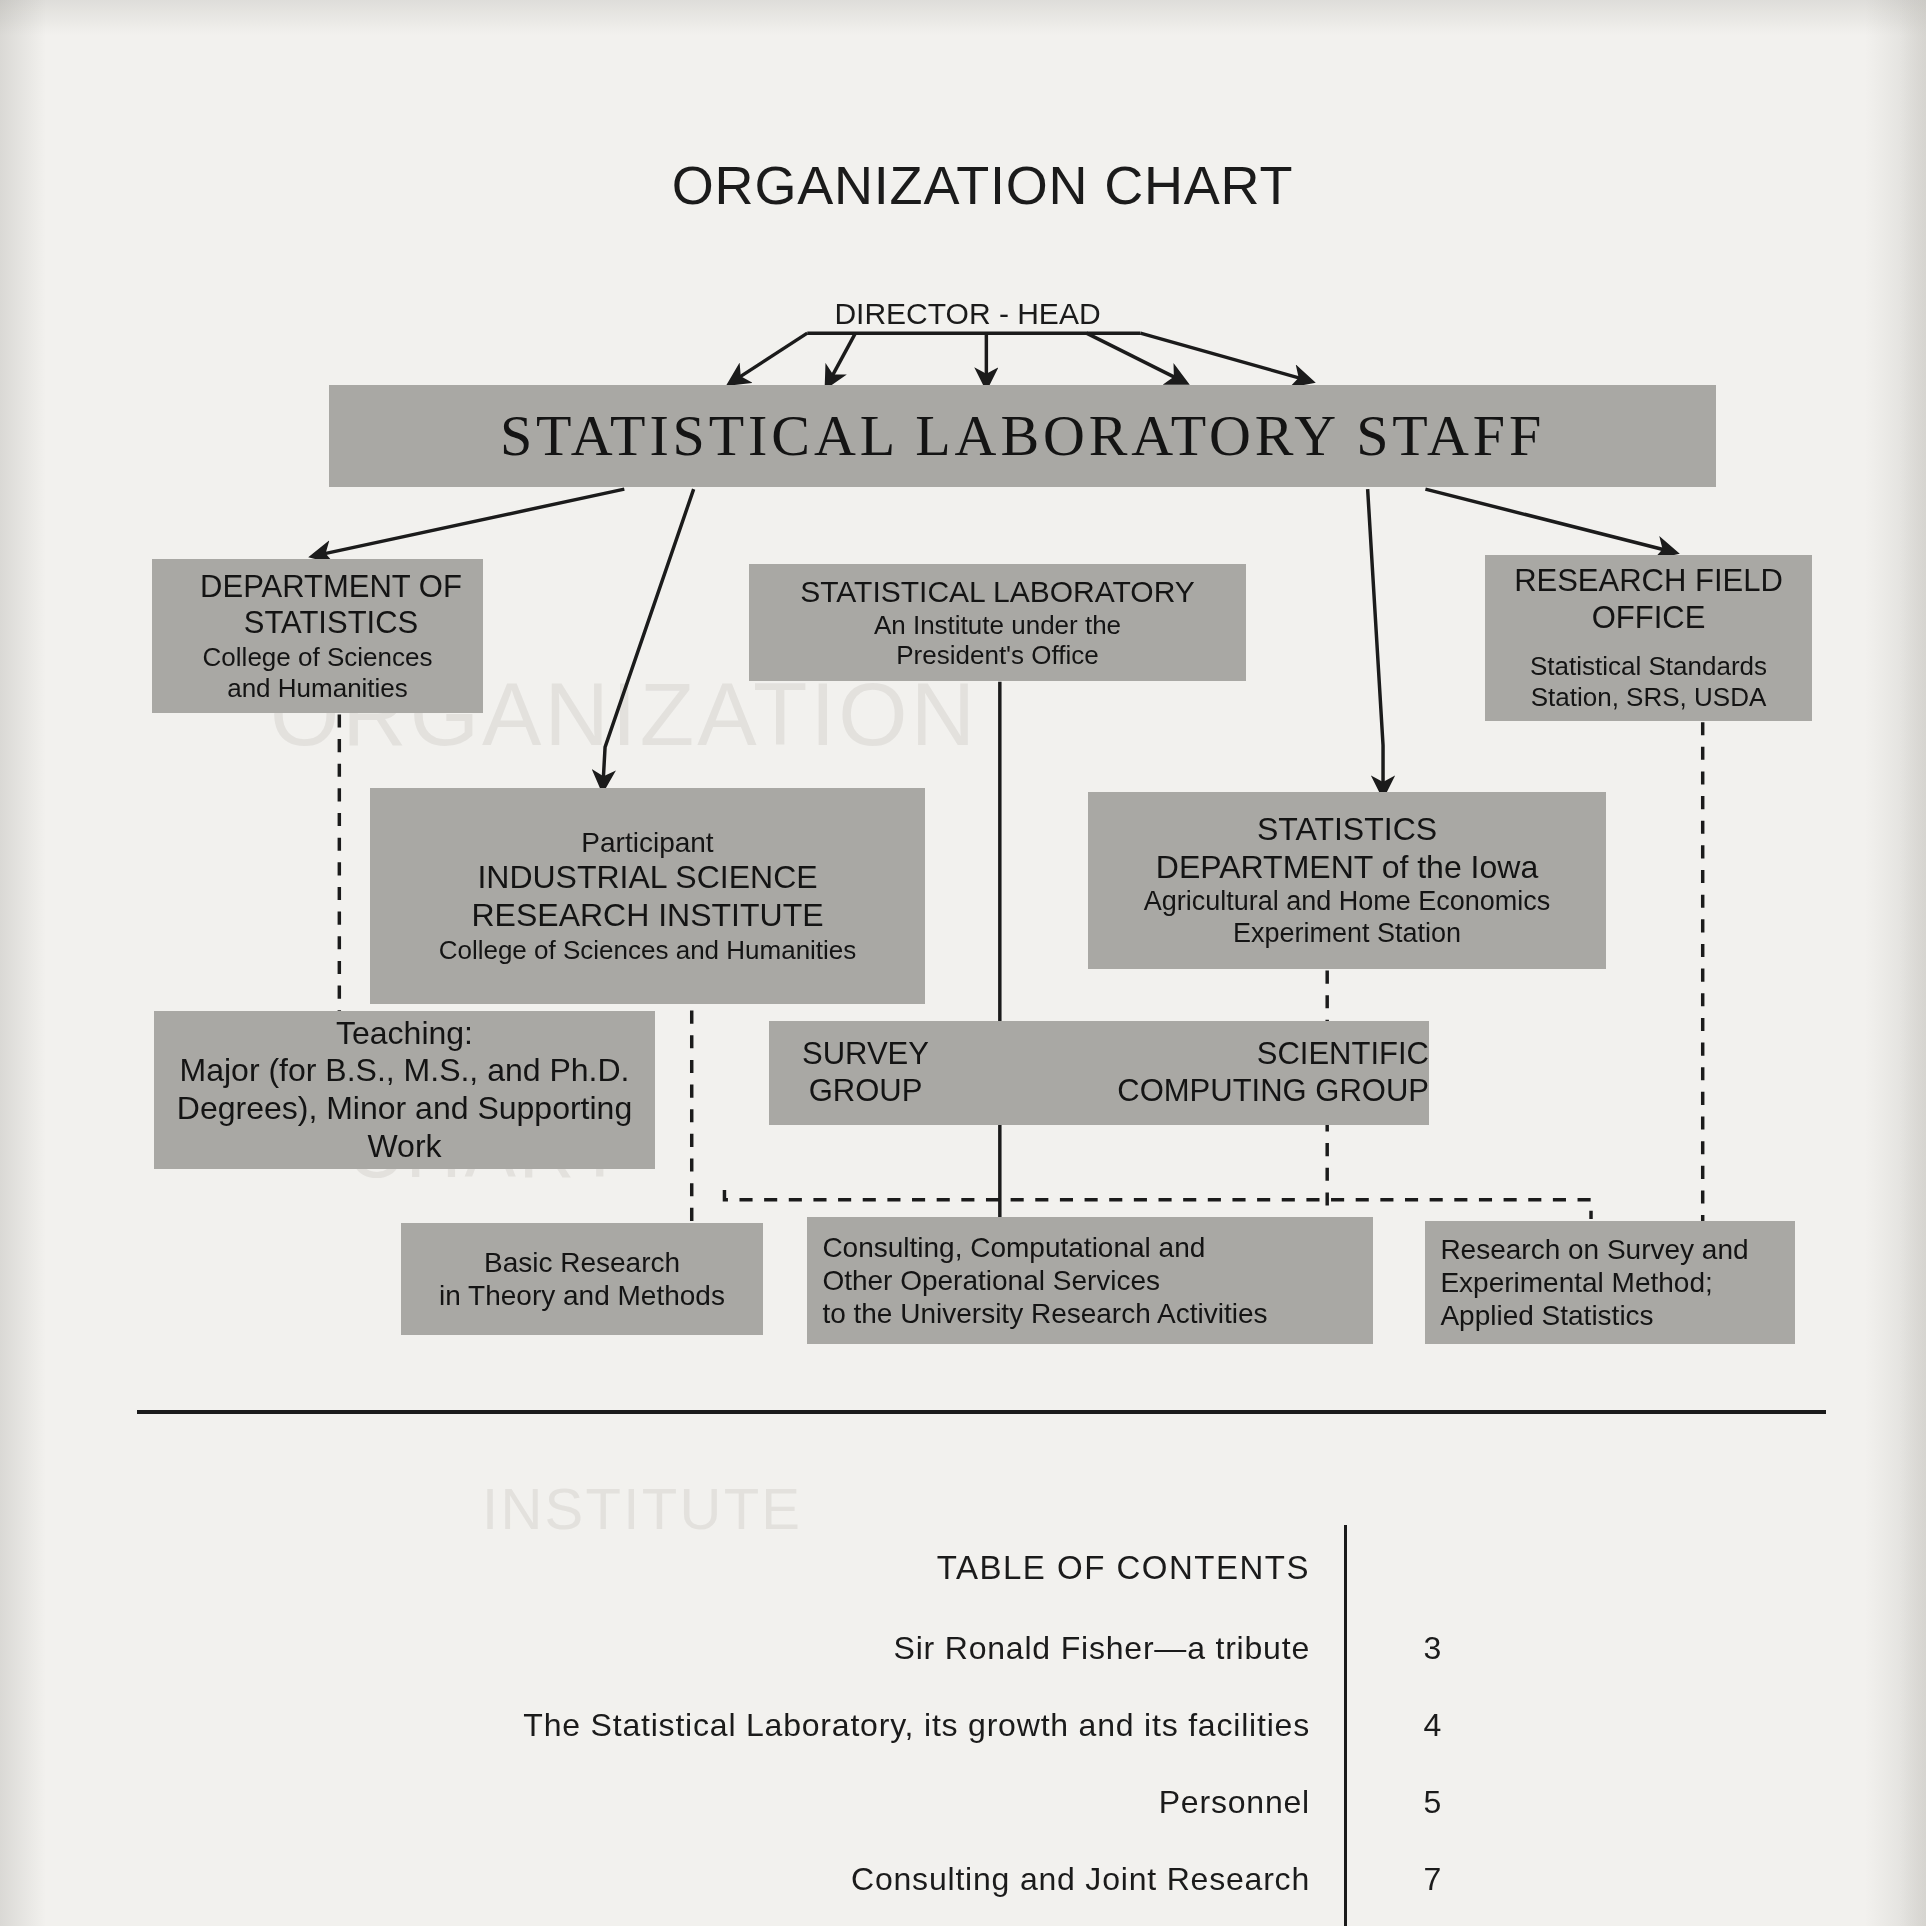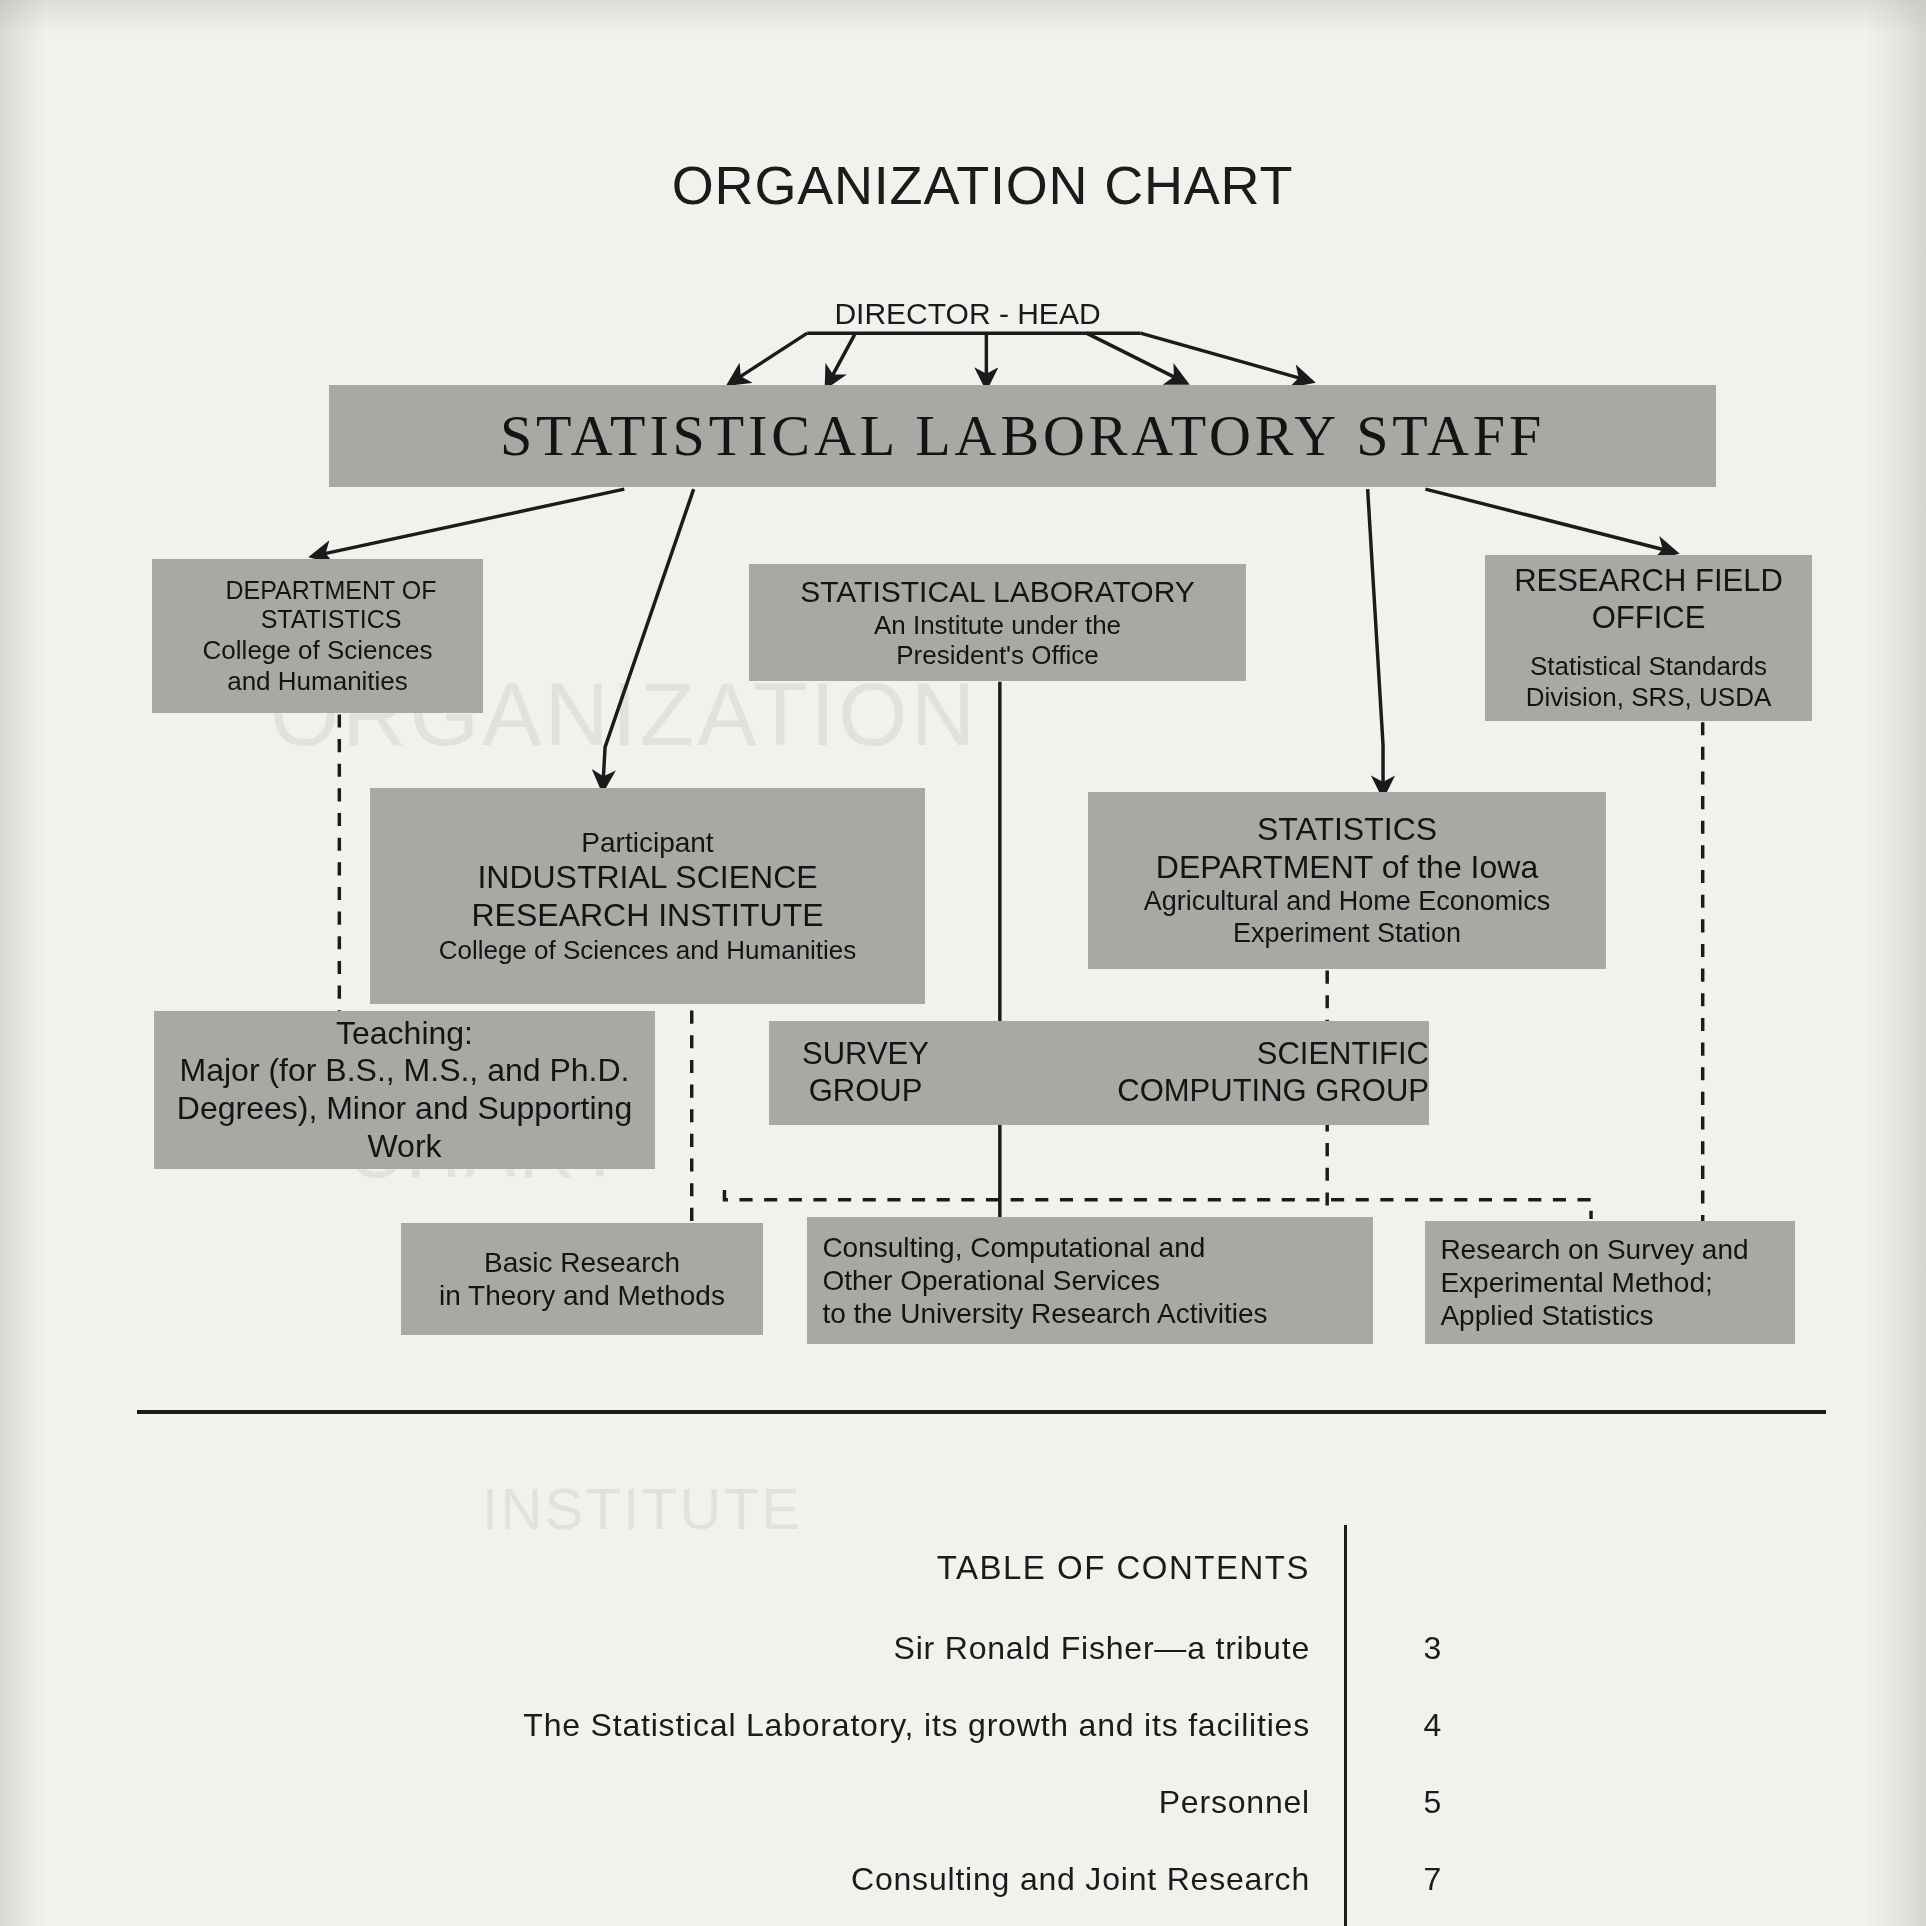--- a/index.html
+++ b/index.html
@@ -95,21 +95,21 @@
   .n-director { left: 794px; top: 291px; width: 347px; height: 46px; font-size: 30px; }
 
   .n-staff {
     left: 329px; top: 385px; width: 1387px; height: 102px;
     font-family: "Liberation Serif", serif;
     font-size: 58px;
     letter-spacing: 3.9px;
   }
 
   .n-dept-stats { left: 152px; top: 559px; width: 331px; height: 154px; font-size: 28px; }
-  .n-dept-stats .big { font-size: 25px; margin-left: 27px; }
+  .n-dept-stats .big { font-size: 31px; margin-left: 27px; }
   .n-dept-stats .sub { font-size: 26px; }
 
   .n-statlab { left: 749px; top: 564px; width: 497px; height: 117px; font-size: 26px; }
   .n-statlab .big { font-size: 30px; }
 
   .n-rfo { left: 1485px; top: 555px; width: 327px; height: 166px; font-size: 26px; }
   .n-rfo .big { font-size: 31px; }
 
   .n-isri { left: 370px; top: 788px; width: 555px; height: 216px; font-size: 28px; }
   .n-isri .big { font-size: 32px; }
@@ -257,21 +257,21 @@
     <div class="node n-statlab">
       <span class="ln big">STATISTICAL LABORATORY</span>
       <span class="ln">An Institute under the</span>
       <span class="ln">President's Office</span>
     </div>
 
     <div class="node n-rfo">
       <span class="ln big">RESEARCH FIELD</span>
       <span class="ln big">OFFICE</span>
       <span class="ln" style="margin-top:14.6px">Statistical Standards</span>
-      <span class="ln">Division, SRS, USDA</span>
+      <span class="ln">Station, SRS, USDA</span>
     </div>
 
     <div class="node n-isri">
       <span class="ln">Participant</span>
       <span class="ln big">INDUSTRIAL SCIENCE</span>
       <span class="ln big">RESEARCH INSTITUTE</span>
       <span class="ln sub">College of Sciences and Humanities</span>
     </div>
 
     <div class="node n-statdept">

